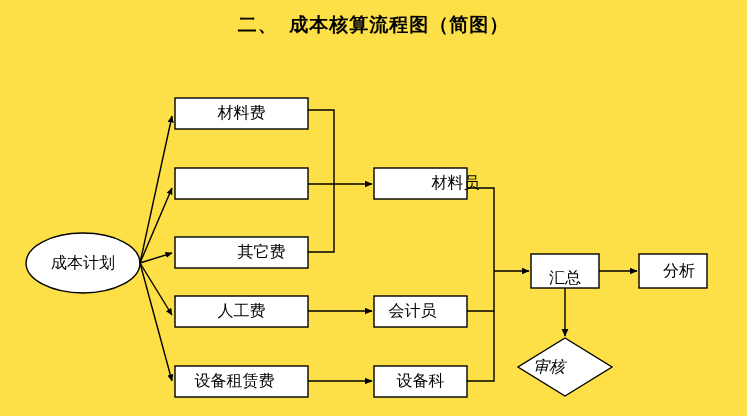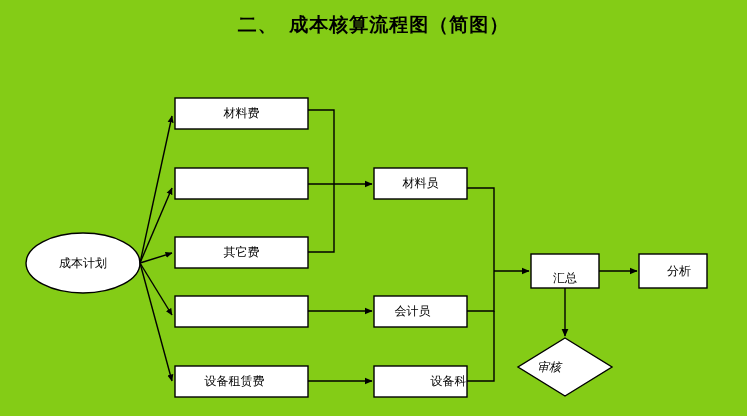--- a/index.html
+++ b/index.html
@@ -8,21 +8,21 @@
     padding: 0;
     background: #ffffff;
   }
   body {
     font-family: "Liberation Serif", "DejaVu Serif", serif;
   }
   #page {
     position: relative;
     width: 747px;
     height: 416px;
-    background: #84cc16;
+    background: #fde047;
     overflow: hidden;
   }
   #title {
     position: absolute;
     left: 0;
     top: 12px;
     width: 747px;
     text-align: center;
     font-family: "Liberation Serif", "DejaVu Serif", serif;
     font-size: 19px;
@@ -37,21 +37,21 @@
     top: 0;
     width: 747px;
     height: 416px;
   }
   .node-label {
     position: absolute;
     display: flex;
     align-items: center;
     justify-content: center;
     font-family: "Liberation Serif", "DejaVu Serif", serif;
-    font-size: 12px;
+    font-size: 16px;
     color: #000000;
     pointer-events: none;
     white-space: nowrap;
   }
 </style>
 </head>
 <body>
 
 <div id="page">
 
@@ -109,25 +109,26 @@
     <line x1="599" y1="271" x2="637" y2="271" stroke="#000000" stroke-width="1.4" marker-end="url(#arrowheadsm)"></line>
 
     <line x1="565" y1="288" x2="565" y2="336" stroke="#000000" stroke-width="1.4" marker-end="url(#arrowheadsm)"></line>
 
     <polygon points="565,338 612,367 565,396 518,367" fill="#ffffff" stroke="#000000" stroke-width="1.4"></polygon>
   </svg>
 
   <div class="node-label" style="left:26px;  top:233px; width:114px; height:60px;">成本计划</div>
 
   <div class="node-label" style="left:175px; top:98px;  width:133px; height:31px;">材料费</div>
-  <div class="node-label" style="left:175px; top:237px; width:133px; height:31px;">其它费</div>
+  <div class="node-label" style="left:175px; top:237px; width:133px; height:31px;padding-left:20px;">其它费</div>
+  <div class="node-label" style="left:175px; top:296px; width:133px; height:31px;">人工费</div>
   <div class="node-label" style="left:175px; top:366px; width:119px; height:31px;border-radius:14px;">设备租赁费</div>
 
-  <div class="node-label" style="left:374px; top:168px; width:93px;  height:31px;">材料员</div>
+  <div class="node-label" style="left:374px; top:168px; width:93px;  height:31px;padding-left:35px;">材料员</div>
   <div class="node-label" style="left:366px; top:296px; width:93px;  height:31px;">会计员</div>
-  <div class="node-label" style="left:374px; top:366px; width:93px;  height:31px;margin-left:28px;">设备科</div>
+  <div class="node-label" style="left:374px; top:366px; width:93px;  height:31px;">设备科</div>
 
   <div class="node-label" style="left:531px; top:254px; width:68px;  height:48px;">汇总</div>
   <div class="node-label" style="left:639px; top:254px; width:80px;  height:34px;">分析</div>
 
   <div class="node-label" style="left:502px; top:337px; width:94px;  height:60px;font-style:italic;">审核</div>
 
 </div>
 
 </body></html>

